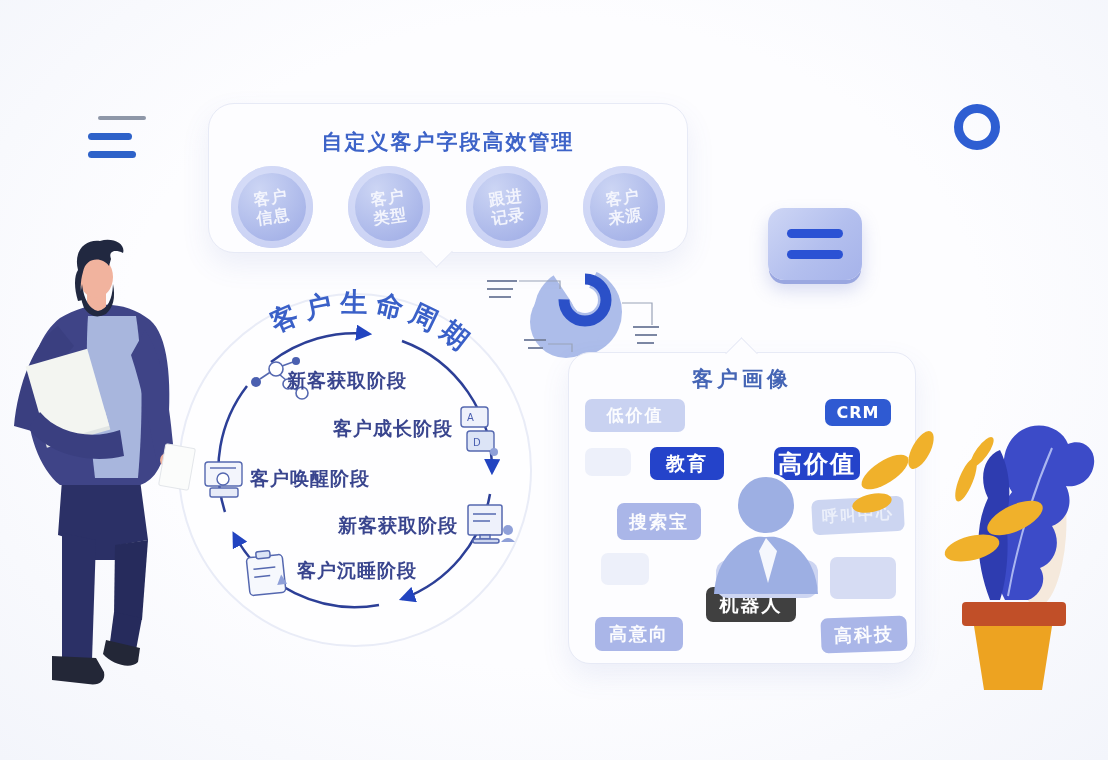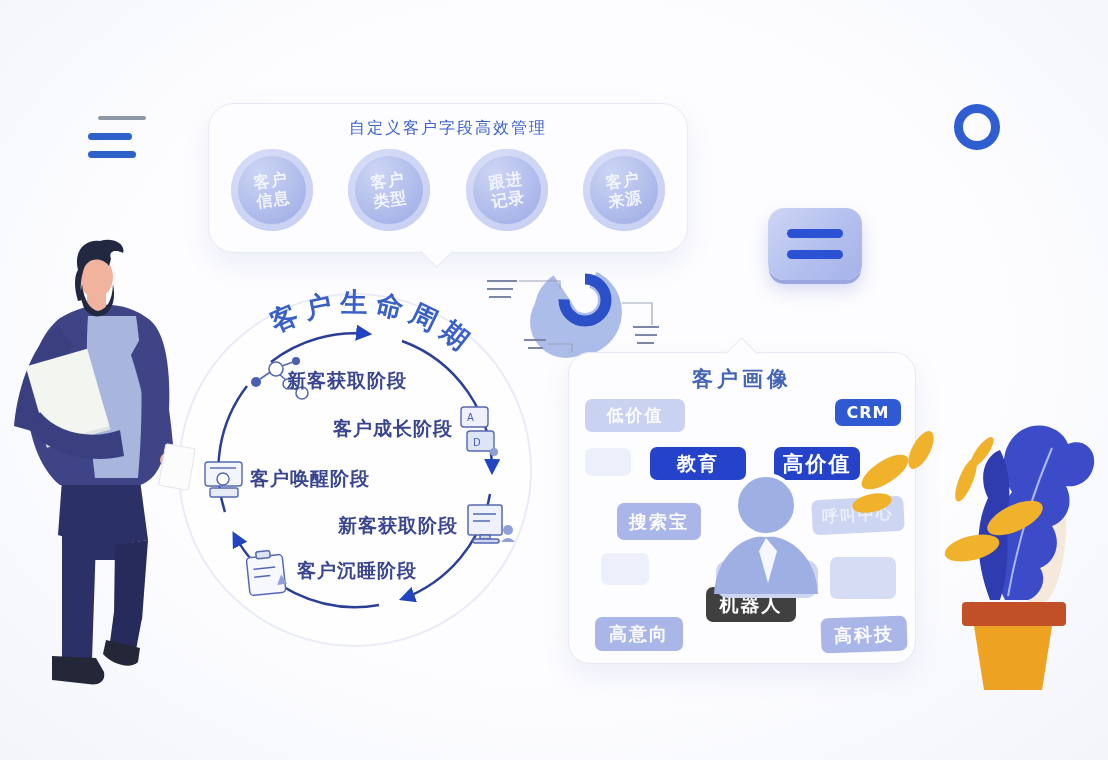--- a/index.html
+++ b/index.html
@@ -19,21 +19,21 @@
   .hamburger .b3{position:absolute;left:0;top:39px;width:48px;height:7px;background:#2e62c9;border-radius:4px;}
   .ring{position:absolute;left:954px;top:104px;width:46px;height:46px;border:9px solid #2e5ed2;
         border-radius:50%;box-sizing:border-box;z-index:6;cursor:pointer;}
 
   
   .card{position:absolute;background:#fdfdff;border:1px solid #e7eaf6;
         box-shadow:0 12px 28px rgba(90,110,190,.10);z-index:2;}
   .notch{position:absolute;width:22px;height:22px;background:#fdfdff;transform:rotate(45deg);}
   .top-card{left:208px;top:103px;width:478px;height:148px;border-radius:26px;}
   .top-card .notch{bottom:-11px;left:216px;border-right:1px solid #e7eaf6;border-bottom:1px solid #e7eaf6;}
-  .top-card .title{margin-top:14px;text-align:center;font-size:16px;font-weight:normal;
+  .top-card .title{margin-top:24px;text-align:center;font-size:21px;font-weight:bold;
         color:#3d63c8;letter-spacing:2px;}
   .badges{display:flex;justify-content:space-between;padding:10px 22px 0 22px;}
   .badge{width:82px;height:82px;border-radius:50%;
         background:radial-gradient(circle at 35% 28%, #ccd5f4 0%, #a6b3e8 70%, #9aa9e2 100%);
         box-shadow:inset 0 0 0 7px rgba(222,228,250,.65);
         display:flex;align-items:center;justify-content:center;}
   .badge span{display:block;width:40px;text-align:center;font-size:16px;font-weight:bold;
         color:rgba(245,247,253,.95);line-height:1.2;transform:rotate(-8deg);letter-spacing:1px;}
 
   .portrait-card{left:568px;top:352px;width:346px;height:310px;border-radius:22px;}
@@ -221,24 +221,24 @@
   <div class="stage" style="left:333px;top:416px;">客户成长阶段</div>
   <div class="stage" style="left:250px;top:466px;">客户唤醒阶段</div>
   <div class="stage" style="left:338px;top:513px;">新客获取阶段</div>
   <div class="stage" style="left:297px;top:558px;">客户沉睡阶段</div>
 
   <div class="card portrait-card">
     <div class="notch"></div>
     <div class="title">客户画像</div>
 
     <div class="tag t-light" style="left:16px;top:46px;width:100px;height:33px;font-size:17px;">低价值</div>
-    <div class="tag t-blue" style="left:256px;top:46px;width:66px;height:27px;font-size:16px;letter-spacing:1px;margin-left:10px;">CRM</div>
+    <div class="tag t-blue" style="left:256px;top:46px;width:66px;height:27px;font-size:16px;letter-spacing:1px;">CRM</div>
     <div class="tag t-ghost" style="left:16px;top:95px;width:46px;height:28px;"></div>
-    <div class="tag t-deep" style="left:81px;top:94px;width:96px;height:33px;font-size:19px;">教育</div>
-    <div class="tag t-deep" style="left:205px;top:94px;width:86px;height:33px;font-size:21px;">高价值</div>
+    <div class="tag t-deep" style="left:81px;top:94px;width:74px;height:33px;font-size:19px;">教育</div>
+    <div class="tag t-deep" style="left:205px;top:94px;width:86px;height:33px;font-size:24px;">高价值</div>
     <div class="tag t-peri" style="left:14px;top:150px;width:84px;height:37px;font-size:18px;margin-left:34px;">搜索宝</div>
     <div class="tag t-faded" style="left:243px;top:145px;width:92px;height:35px;font-size:16px;transform:rotate(-3deg);">呼叫中心</div>
     <div class="tag t-ghost" style="left:32px;top:200px;width:48px;height:32px;"></div>
     <div class="tag t-ghost" style="left:261px;top:204px;width:66px;height:42px;background:#d6dcf3;"></div>
     <div class="tag t-navy" style="left:137px;top:234px;width:90px;height:35px;font-size:19px;">机器人</div>
     <div class="tag t-peri" style="left:26px;top:264px;width:88px;height:34px;font-size:18px;">高意向</div>
     <div class="tag t-peri" style="left:252px;top:264px;width:86px;height:35px;font-size:18px;transform:rotate(-2deg);">高科技</div>
   </div>
 
   <svg class="layer z3" viewBox="0 0 1108 760">

